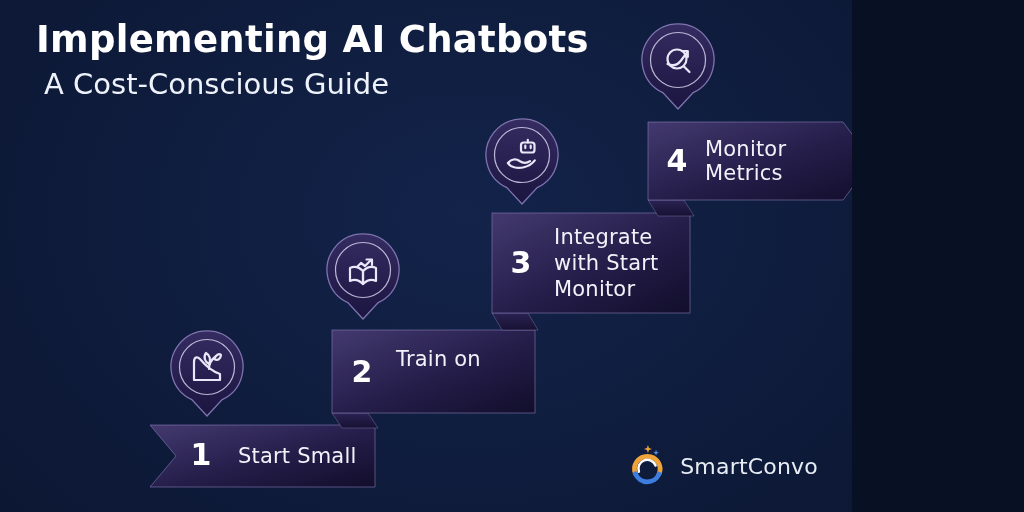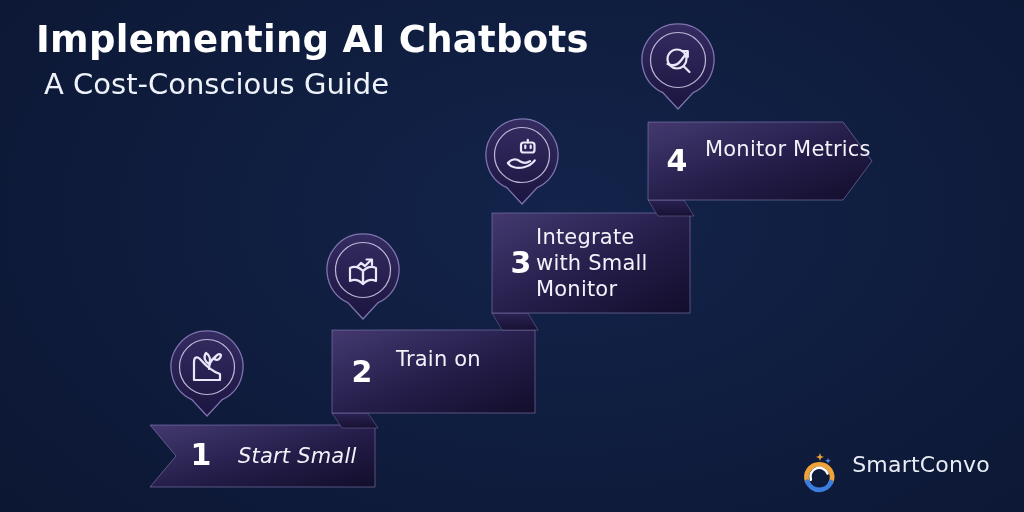--- a/index.html
+++ b/index.html
@@ -1,29 +1,29 @@
 <!DOCTYPE html>
 <html><head>
 <meta charset="utf-8">
 <style>
   html,body{margin:0;padding:0;background:#081124;}
   .canvas{
-    position:relative;width:1024px;height:512px;overflow:hidden;
+    position:relative;width:852px;height:512px;overflow:hidden;
     background:radial-gradient(120% 150% at 55% 42%, #13234a 0%, #0d1937 48%, #081124 100%);
     font-family:"DejaVu Sans","Liberation Sans",sans-serif;
   }
   .hdr{position:absolute;left:36px;top:18px;}
   .title{margin:0;color:#ffffff;font-size:37px;font-weight:700;letter-spacing:.3px;line-height:1.2;}
   .subtitle{margin:6px 0 0 8px;color:#eef2fb;font-size:29px;font-weight:400;line-height:1.15;}
   .scene{position:absolute;left:0;top:0;width:1024px;height:512px;overflow:visible;}
   .step-num{position:absolute;width:34px;text-align:center;color:#ffffff;font-size:30px;font-weight:700;}
   .step-label{position:absolute;color:#f3f2fa;font-size:21px;font-weight:500;line-height:26px;letter-spacing:.2px;}
   .step-label span{display:block;}
   .lbl-tight span{line-height:24px;}
-  .brand{position:absolute;right:34px;bottom:16px;display:flex;gap:13px;}
+  .brand{position:absolute;right:34px;bottom:24px;display:flex;align-items:center;gap:13px;}
   .brand-name{color:#e8ecf5;font-size:22px;font-weight:400;letter-spacing:.2px;}
 </style>
 </head>
 <body>
 
 <div class="canvas">
 
   <div class="hdr">
     <h1 class="title">Implementing AI Chatbots</h1>
     <h2 class="subtitle">A Cost-Conscious Guide</h2>
@@ -98,33 +98,33 @@
     <rect x="332" y="330" width="203" height="83" fill="url(#boxGrad)" stroke="#8f85bd" stroke-opacity="0.55" stroke-width="1"></rect>
 
     <path d="M492,313 L528,313 L538,330 L502,330 Z" fill="url(#foldGrad)" stroke="#8f85bd" stroke-opacity="0.4" stroke-width="1"></path>
     <rect x="492" y="213" width="198" height="100" fill="url(#boxGrad)" stroke="#8f85bd" stroke-opacity="0.55" stroke-width="1"></rect>
 
     <path d="M648,200 L684,200 L694,216 L658,216 Z" fill="url(#foldGrad)" stroke="#8f85bd" stroke-opacity="0.4" stroke-width="1"></path>
     <path d="M648,122 H843 L872,161 L843,200 H648 Z" fill="url(#boxGrad)" stroke="#8f85bd" stroke-opacity="0.55" stroke-width="1"></path>
   </svg>
 
   <div class="step-num" style="left:184px;top:437px;">1</div>
-  <div class="step-label" style="left:238px;top:443px;font-style:italic;">
+  <div class="step-label" style="left:238px;top:443px;">
     <span>Start Small</span>
   </div>
 
   <div class="step-num" style="left:345px;top:354px;">2</div>
   <div class="step-label" style="left:396px;top:346px;">
     <span>Train on</span>
   </div>
 
   <div class="step-num" style="left:504px;top:245px;">3</div>
-  <div class="step-label" style="left:536px;top:224px;">
+  <div class="step-label" style="left:554px;top:224px;">
     <span>Integrate</span>
-    <span>with Small</span>
+    <span>with Start</span>
     <span>Monitor</span>
   </div>
 
   <div class="step-num" style="left:660px;top:143px;">4</div>
   <div class="step-label lbl-tight" style="left:705px;top:137px;">
     <span>Monitor Metrics</span>
   </div>
 
   <div class="brand">
     <svg width="40" height="44" viewBox="-21 -25 42 46" style="overflow:visible">

